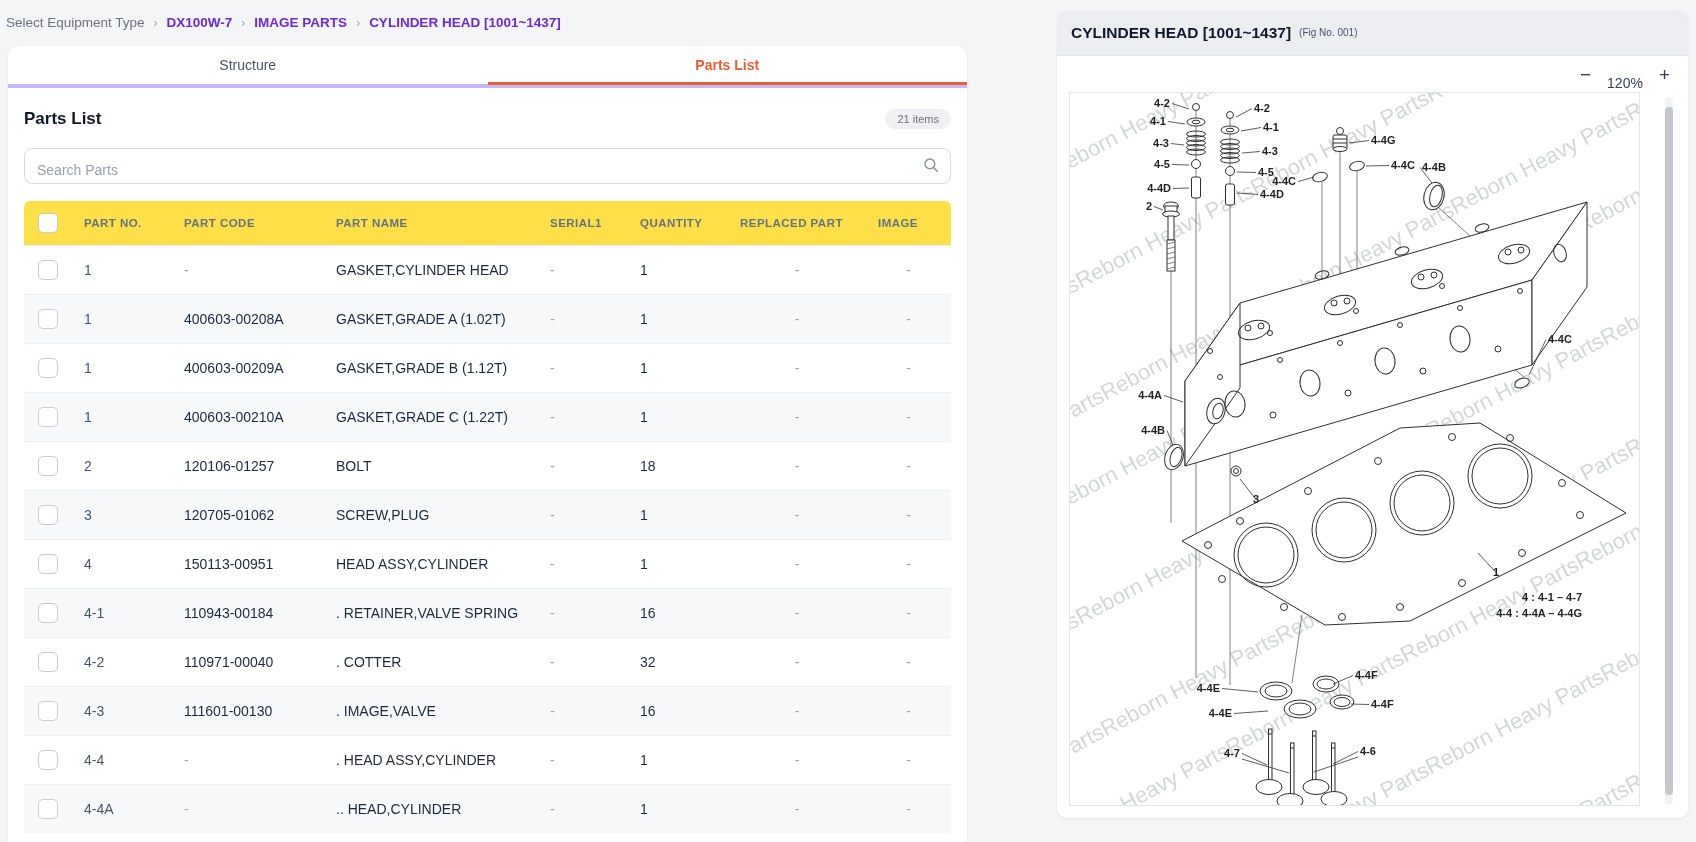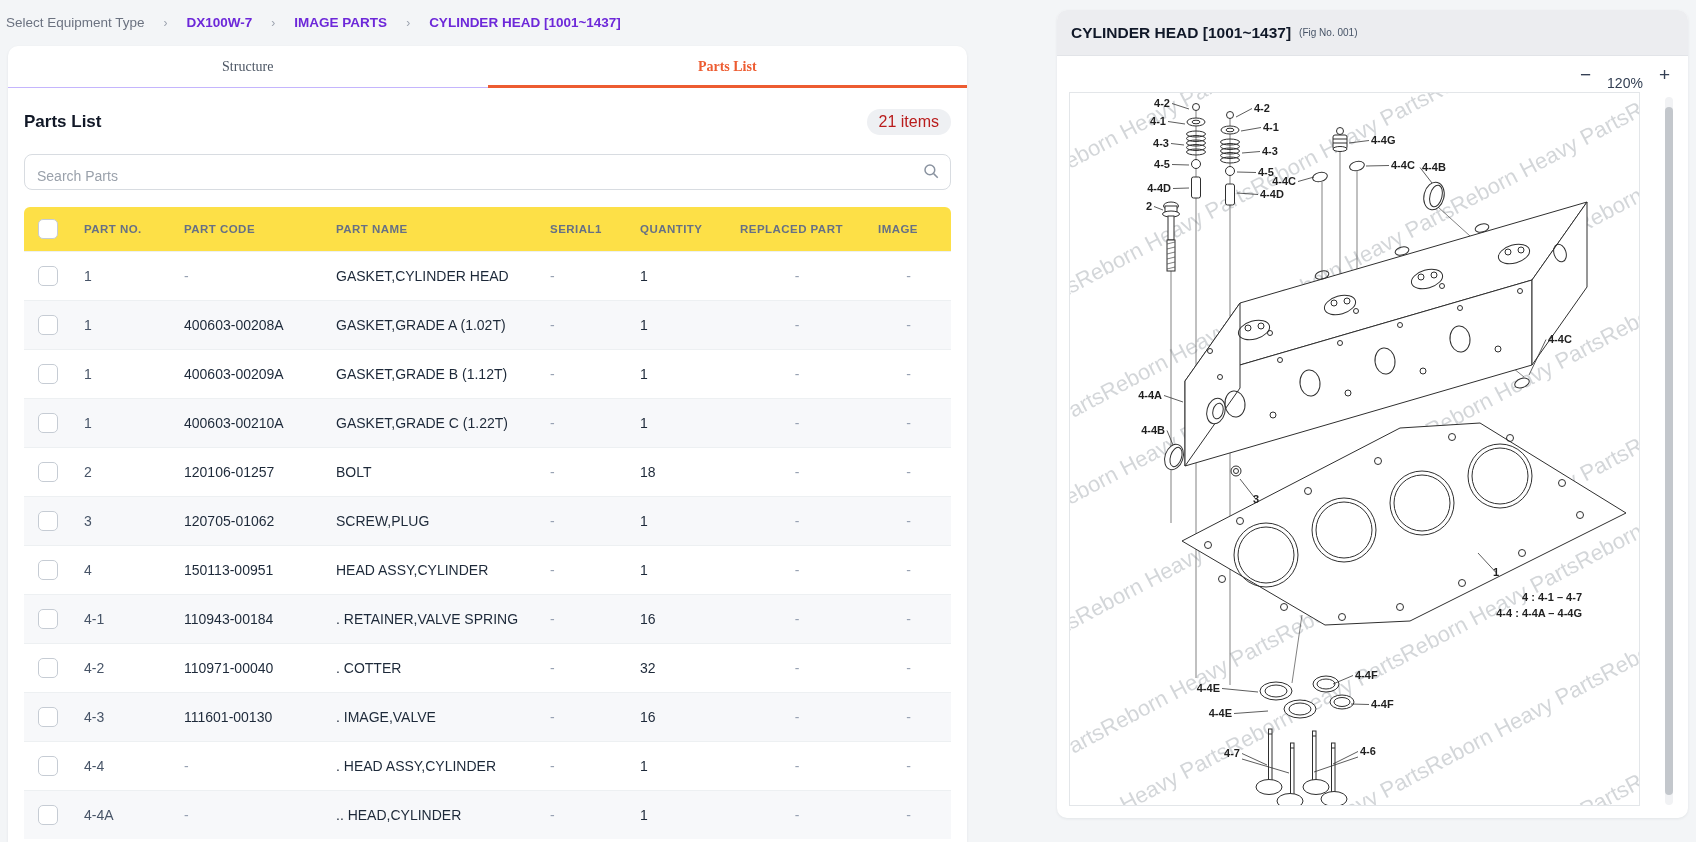--- a/index.html
+++ b/index.html
@@ -1,39 +1,39 @@
 <!DOCTYPE html>
 <html><head>
 <meta charset="utf-8">
 <style>
   * { margin:0; padding:0; box-sizing:border-box; }
   html,body { width:1696px; height:842px; overflow:hidden;
     font-family:"Liberation Sans", sans-serif; background:#f3f5f7; color:#1d2939; }
 
   
   .breadcrumb { position:absolute; left:6px; top:15px; font-size:13.5px; color:#6b7280;
-    display:flex; align-items:center; gap:19px; white-space:nowrap; }
+    display:flex; align-items:center; gap:9px; white-space:nowrap; }
   .breadcrumb .crumb { cursor:pointer; }
   .breadcrumb .crumb.strong { color:#6d28d9; font-weight:700; }
   .breadcrumb .sep { color:#9ca3af; font-size:12px; }
 
   
   .left-card { position:absolute; left:8px; top:46px; width:959px; height:796px;
     background:#fff; border-radius:10px 10px 0 0; box-shadow:0 1px 3px rgba(16,24,40,.07); }
-  .tabbar { display:flex; height:42px; border-bottom:1px solid #c4b5fd;font-family:Liberation Serif, serif; }
+  .tabbar { display:flex; height:42px; border-bottom:4px solid #c4b5fd; }
   .tab { flex:1; display:flex; align-items:center; justify-content:center;
     font-size:14px; color:#4b5563; cursor:pointer; position:relative; }
   .tab.active { color:#ed5c31; font-weight:600; }
   .tab.active::after { content:""; position:absolute; left:0; right:0; bottom:-1px; height:3px;
     background:#ed5c31; }
 
   .list-head { display:flex; align-items:center; justify-content:space-between;
     margin:21px 16px 0 16px; }
   .list-title { font-size:17px; font-weight:700; color:#111827; }
-  .badge { background:#eef0f3; color:#b91c1c; font-size:16px; padding:4px 12px;
+  .badge { background:#eef0f3; color:#737373; font-size:11px; padding:4px 12px;
     border-radius:999px; }
 
   .search-wrap { position:relative; margin:19px 16px 0 16px; }
   .search-input { width:100%; height:36px; border:1px solid #d8dce1; border-radius:8px;
     padding:8px 36px 0 12px; font-size:14px; color:#1d2939; outline:none;
     font-family:"Liberation Sans", sans-serif; }
   .search-input::placeholder { color:#9aa1ab; }
   .search-icon { position:absolute; right:11px; top:8px; width:18px; height:18px; color:#8a93a0; }
 
   .table { margin:17px 16px 0 16px; font-size:14px; }

